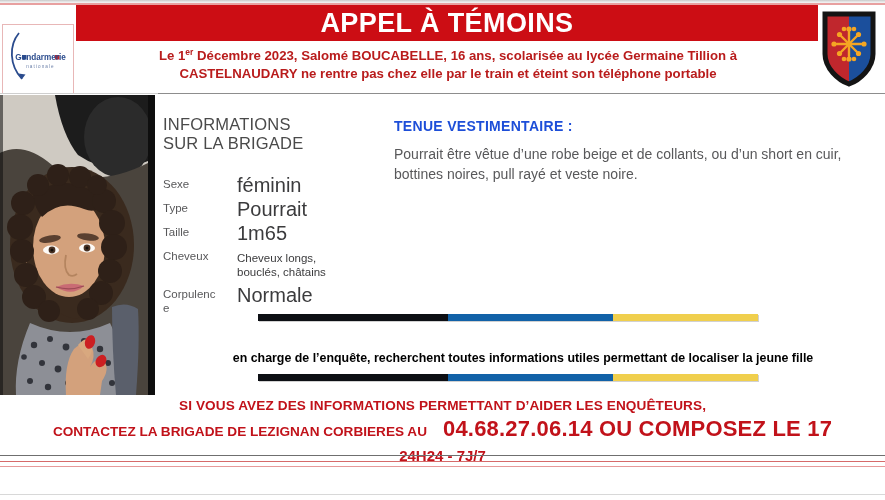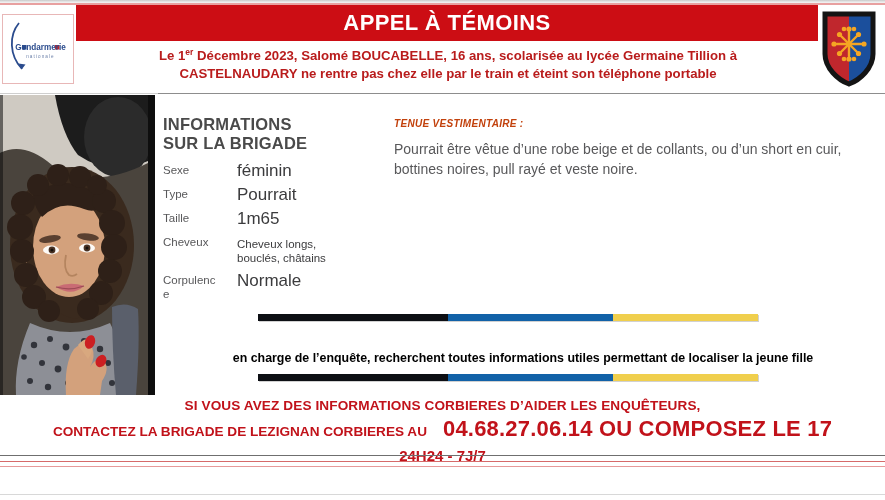--- a/index.html
+++ b/index.html
@@ -31,34 +31,34 @@
     position: absolute; left: 0; top: 5px; width: 885px; height: 88px;
     background: #ffffff;
   }
   .red-banner {
     position: absolute; left: 76px; top: 0px; width: 742px; height: 36px;
     background: #cc0d14;
   }
   .banner-title {
     position: absolute; left: 76px; top: 0px; width: 742px; height: 36px;
     display: flex; align-items: center; justify-content: center;
-    color: #ffffff; font-weight: bold; font-size: 22px;
+    color: #ffffff; font-weight: bold; font-size: 27px;
     letter-spacing: 0.4px;
     border-radius: 10px;
   }
   .subtitle {
     position: absolute; left: 86px; top: 38px; width: 724px;
     text-align: center; color: #b91c1c;
     font-size: 13.2px; font-weight: bold; line-height: 18px;
   }
   .subtitle sup { font-size: 8.5px; vertical-align: super; }
 
   
   .logo-box {
-    position: absolute; left: 2px; top: 9px; width: 72px; height: 70px;
+    position: absolute; left: 2px; top: 19px; width: 72px; height: 70px;
     background: #ffffff; border: 1px solid #e8b7b7;
   }
   .logo-svg { position: absolute; left: 0; top: 0; }
 
   
   .shield-wrap {
     position: absolute; left: 820px; top: 5px; width: 58px; height: 78px;
   }
 
   
@@ -74,38 +74,38 @@
   
   .photo {
     position: absolute; left: 0px; top: 95px; width: 155px; height: 300px;
     overflow: hidden; background: #1a1a1a;
   }
   .photo svg { display: block; }
 
   
   .info-block { position: absolute; left: 163px; top: 115px; width: 215px; }
   .info-title {
-    color: #4a4a4a; font-size: 16.5px; font-weight: bold;
+    color: #4a4a4a; font-size: 16.5px; font-weight: normal;
     line-height: 19px; letter-spacing: 0.2px;
   }
-  .info-rows { margin-top: 10px; }
+  .info-rows { margin-top: 24px; }
   .info-row { display: flex; align-items: flex-start; margin-bottom: 8px; }
   .info-label {
     width: 74px; flex: 0 0 74px;
     color: #58585a; font-size: 11.5px; line-height: 14px;
   }
   .info-value {
-    color: #3b3b3d; font-size: 17px; line-height: 16px;
+    color: #3b3b3d; font-size: 20px; line-height: 16px;
   }
   .info-value.small { font-size: 11.5px; line-height: 14px; padding-top: 2px; }
 
   
   .tenue-block { position: absolute; left: 394px; top: 118px; width: 470px; }
   .tenue-title {
-    color: #c2410c; font-size: 10px; font-weight: bold; letter-spacing: 0.3px; font-style: italic;
+    color: #1d4ed8; font-size: 14px; font-weight: bold; letter-spacing: 0.3px;
   }
   .tenue-text {
     margin-top: 10px; color: #58585a; font-size: 14px; line-height: 20px;
   }
 
   
   .tricolor {
     position: absolute; left: 258px; width: 500px; height: 7px;
     display: flex; box-shadow: 1px 1px 0 rgba(0,0,0,0.18);
   }
@@ -344,21 +344,21 @@
     <span>en charge de l’enquête, recherchent toutes informations utiles permettant de localiser la jeune fille</span>
   </div>
 
   <div class="tricolor bar-bottom">
     <div class="seg-black"></div>
     <div class="seg-blue"></div>
     <div class="seg-yellow"></div>
   </div>
 
   <div class="contact">
-    <div class="contact-l1">SI VOUS AVEZ DES INFORMATIONS CORBIERES D’AIDER LES ENQUÊTEURS,</div>
+    <div class="contact-l1">SI VOUS AVEZ DES INFORMATIONS PERMETTANT D’AIDER LES ENQUÊTEURS,</div>
     <div class="contact-l2">
       <span>CONTACTEZ LA BRIGADE DE LEZIGNAN CORBIERES AU</span>
       <span class="big">04.68.27.06.14 OU COMPOSEZ LE 17</span>
     </div>
     <div class="contact-l3">24H24 - 7J/7</div>
   </div>
 
   <div class="bot-rule-dark"></div>
   <div class="bot-rule-red1"></div>
   <div class="bot-rule-red2"></div>

